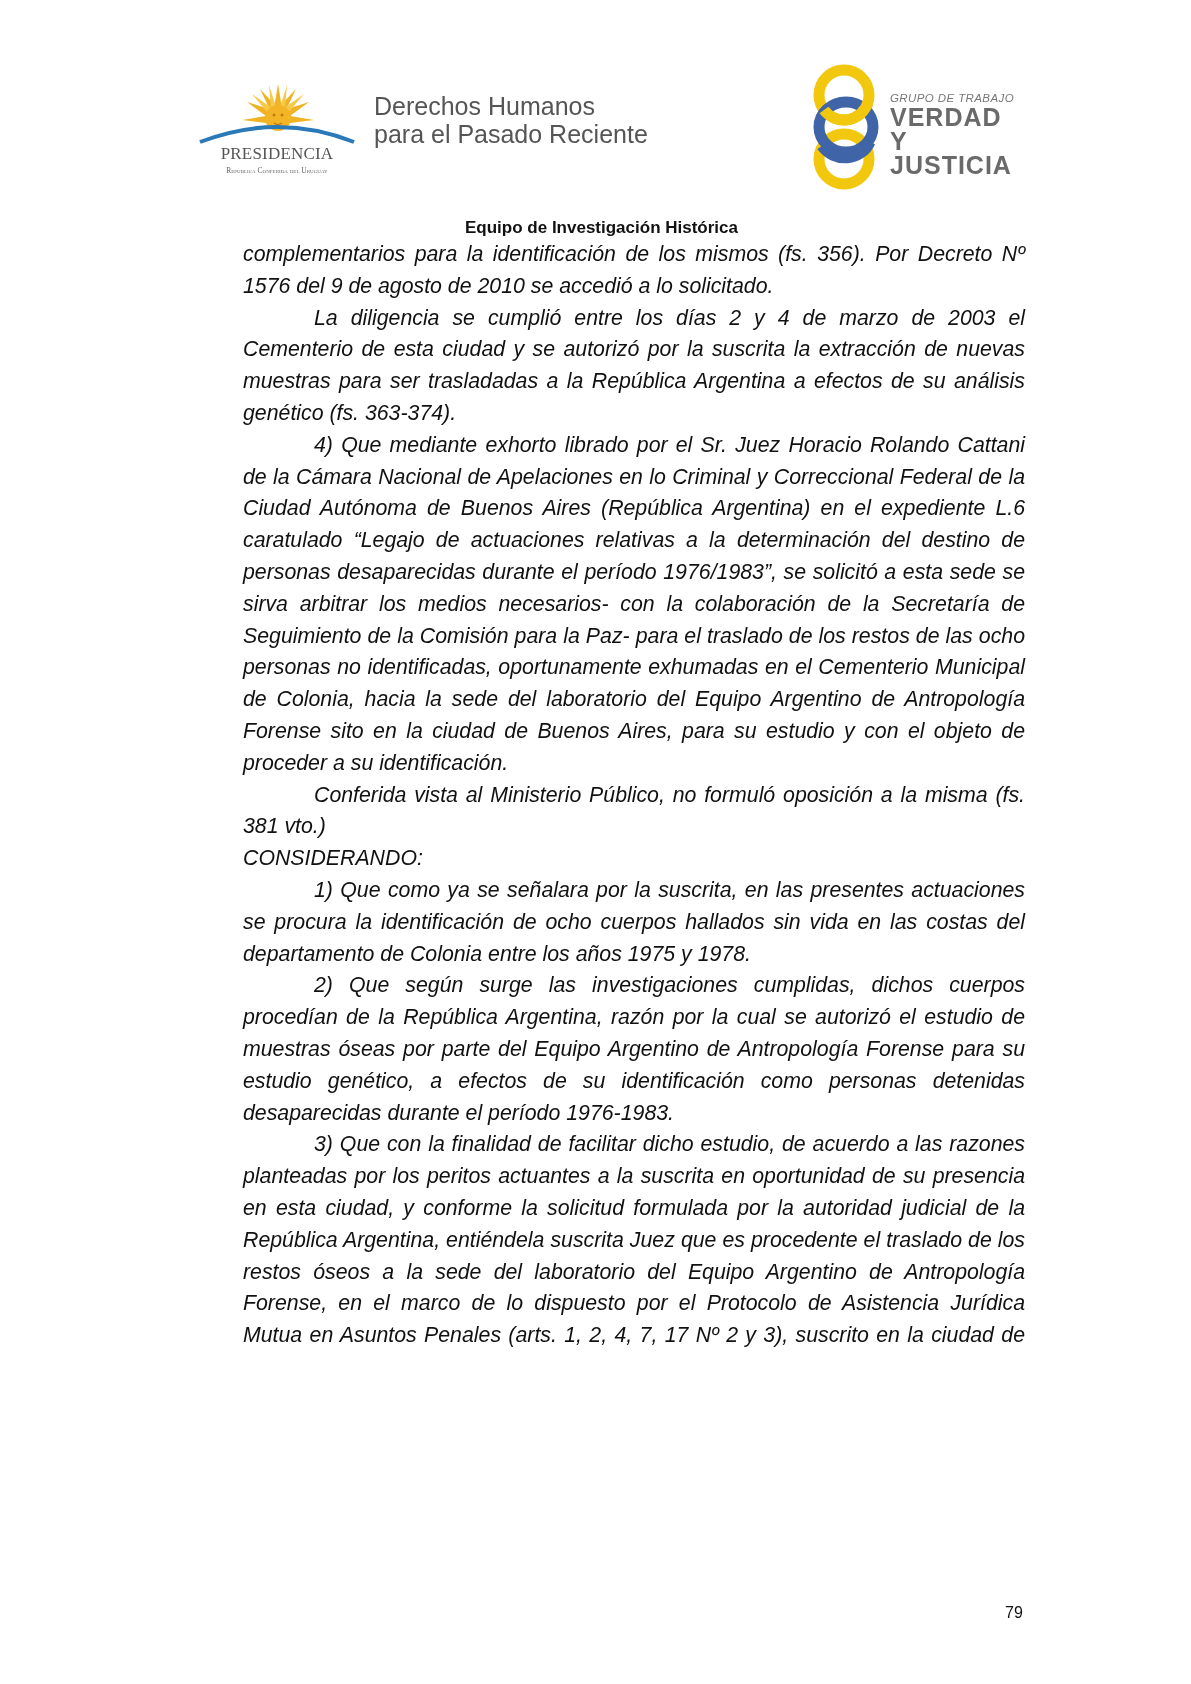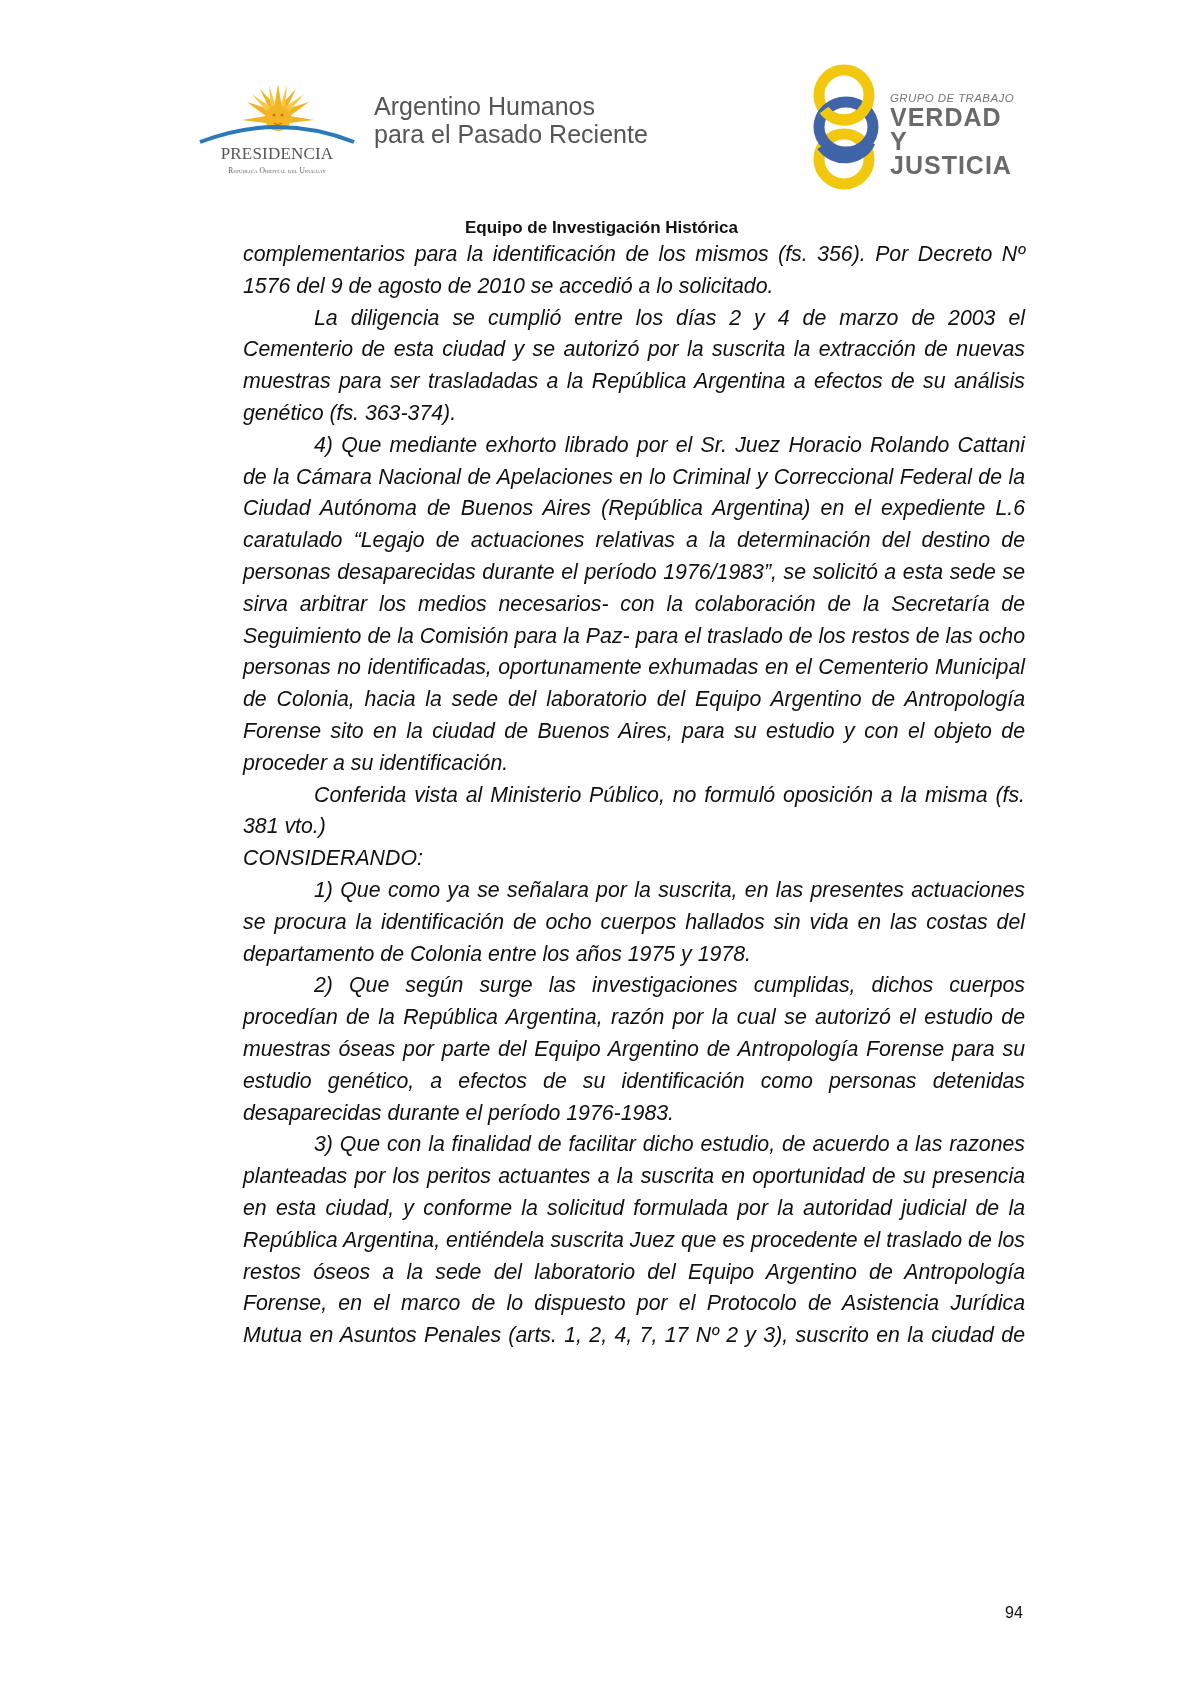--- a/index.html
+++ b/index.html
@@ -43,25 +43,25 @@
         </g>
         <circle cx="0" cy="-2" r="13" fill="#f3b526"></circle>
         <circle cx="-4" cy="-5" r="1.5" fill="#c07a10"></circle>
         <circle cx="4" cy="-5" r="1.5" fill="#c07a10"></circle>
         <path d="M-4,3 Q0,6 4,3" stroke="#c07a10" stroke-width="1.2" fill="none"></path>
       </g>
       <path d="M2,60 Q80,30 156,60" stroke="#2a79b8" stroke-width="4" fill="none"></path>
       <path d="M10,60 Q80,38 148,60 L148,62 L10,62 Z" fill="#ffffff"></path>
     </svg>
     <div class="pres-title">PRESIDENCIA</div>
-    <div class="pres-sub">República Oriental del Uruguay</div>
+    <div class="pres-sub">República Conferida del Uruguay</div>
   </div>
 
   <div class="sec-block">
-    <div class="sec-line2">Argentino Humanos</div>
+    <div class="sec-line2">Derechos Humanos</div>
     <div class="sec-line3">para el Pasado Reciente</div>
   </div>
 
   <div class="vj-logo">
     <svg width="76" height="130" viewBox="0 0 76 130" style="position:absolute;left:0;top:0;">
       <circle cx="32" cy="33" r="25" fill="none" stroke="#f2c80f" stroke-width="11"></circle>
       <circle cx="32" cy="97" r="25" fill="none" stroke="#f2c80f" stroke-width="11"></circle>
       <ellipse cx="34" cy="65" rx="27" ry="25" fill="none" stroke="#3f64a8" stroke-width="11"></ellipse>
       <path d="M12,48 A25,25 0 0 0 56,40" fill="none" stroke="#f2c80f" stroke-width="11"></path>
       <path d="M10,84 A27,25 0 0 0 58,80" fill="none" stroke="#3f64a8" stroke-width="11"></path>
@@ -80,13 +80,13 @@
   <p>complementarios para la identificación de los mismos (fs. 356). Por Decreto Nº 1576 del 9 de agosto de 2010 se accedió a lo solicitado.</p>
   <p class="indent">La diligencia se cumplió entre los días 2 y 4 de marzo de 2003 el Cementerio de esta ciudad y se autorizó por la suscrita la extracción de nuevas muestras para ser trasladadas a la República Argentina a efectos de su análisis genético (fs. 363-374).</p>
   <p class="indent">4) Que mediante exhorto librado por el Sr. Juez Horacio Rolando Cattani de la Cámara Nacional de Apelaciones en lo Criminal y Correccional Federal de la Ciudad Autónoma de Buenos Aires (República Argentina) en el expediente L.6 caratulado “Legajo de actuaciones relativas a la determinación del destino de personas desaparecidas durante el período 1976/1983”, se solicitó a esta sede se sirva arbitrar los medios necesarios- con la colaboración de la Secretaría de Seguimiento de la Comisión para la Paz- para el traslado de los restos de las ocho personas no identificadas, oportunamente exhumadas en el Cementerio Municipal de Colonia, hacia la sede del laboratorio del Equipo Argentino de Antropología Forense sito en la ciudad de Buenos Aires, para su estudio y con el objeto de proceder a su identificación.</p>
   <p class="indent">Conferida vista al Ministerio Público, no formuló oposición a la misma (fs. 381 vto.)</p>
   <p>CONSIDERANDO:</p>
   <p class="indent">1) Que como ya se señalara por la suscrita, en las presentes actuaciones se procura la identificación de ocho cuerpos hallados sin vida en las costas del departamento de Colonia entre los años 1975 y 1978.</p>
   <p class="indent">2) Que según surge las investigaciones cumplidas, dichos cuerpos procedían de la República Argentina, razón por la cual se autorizó el estudio de muestras óseas por parte del Equipo Argentino de Antropología Forense para su estudio genético, a efectos de su identificación como personas detenidas desaparecidas durante el período 1976-1983.</p>
   <p class="indent" style="text-align-last:justify;">3) Que con la finalidad de facilitar dicho estudio, de acuerdo a las razones planteadas por los peritos actuantes a la suscrita en oportunidad de su presencia en esta ciudad, y conforme la solicitud formulada por la autoridad judicial de la República Argentina, entiéndela suscrita Juez que es procedente el traslado de los restos óseos a la sede del laboratorio del Equipo Argentino de Antropología Forense, en el marco de lo dispuesto por el Protocolo de Asistencia Jurídica Mutua en Asuntos Penales (arts. 1, 2, 4, 7, 17 Nº 2 y 3), suscrito en la ciudad de</p>
 </div>
 
-<div class="page-number">94</div>
+<div class="page-number">79</div>
 
 </body></html>

